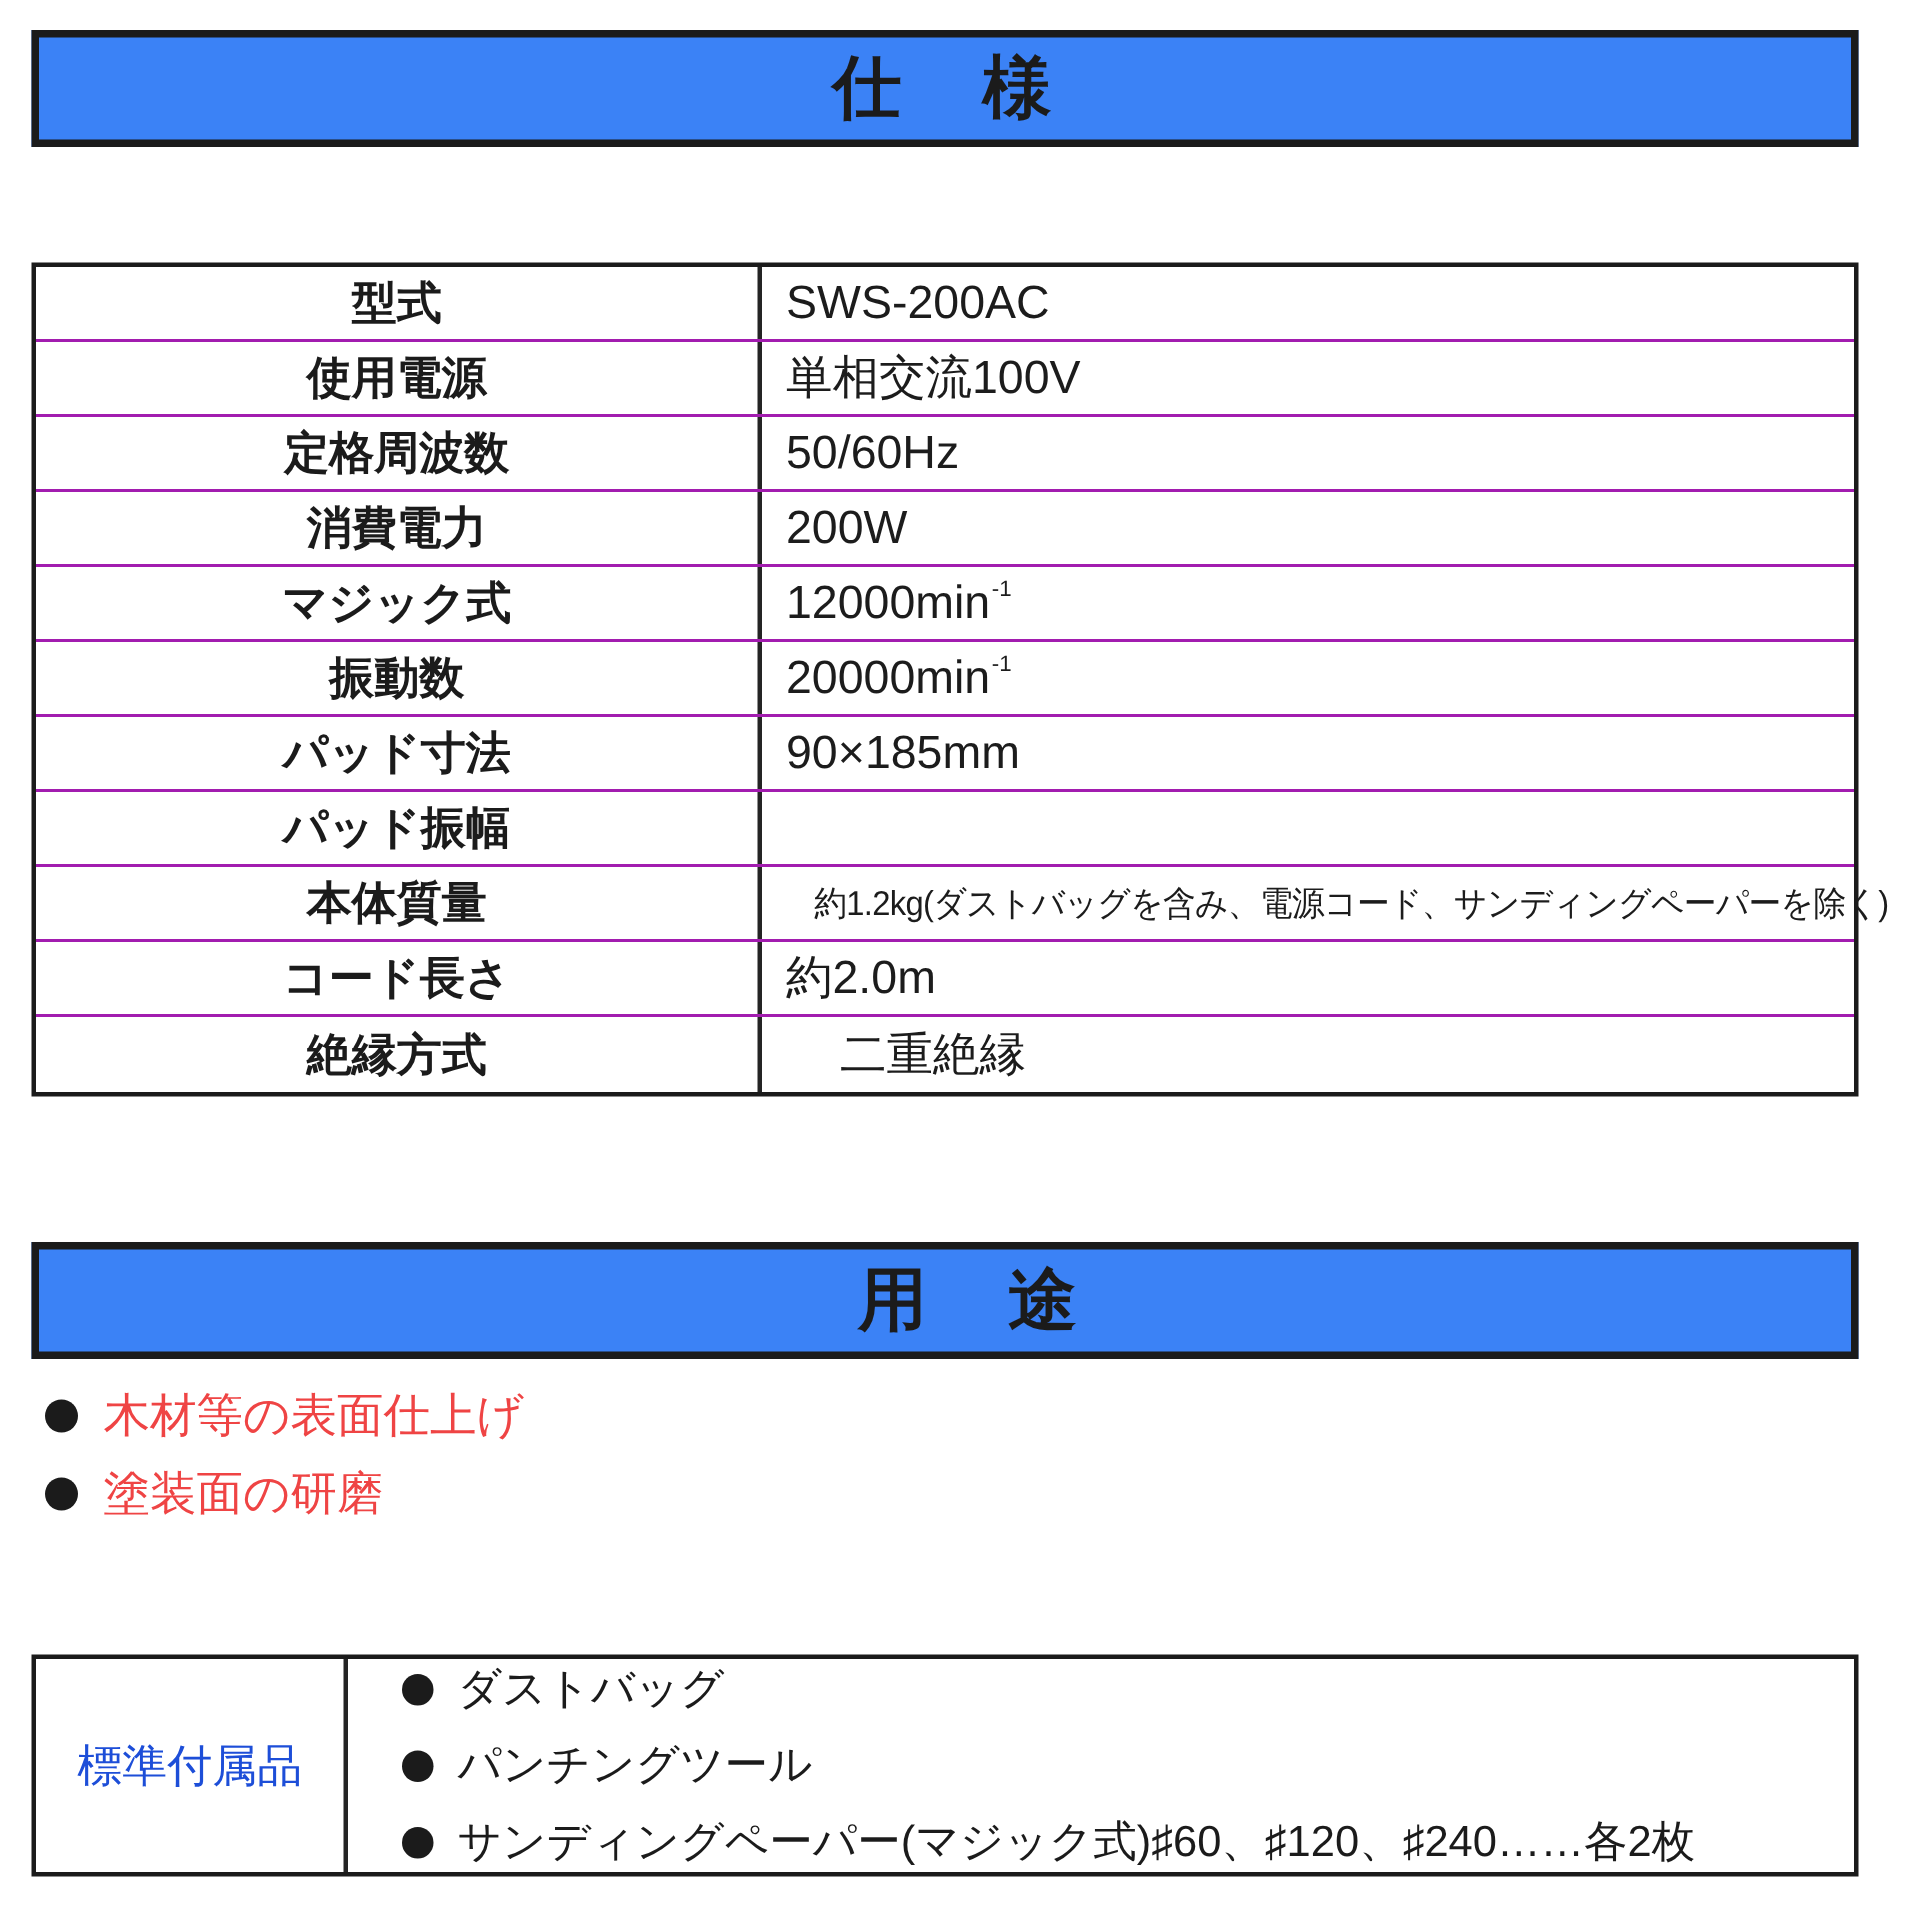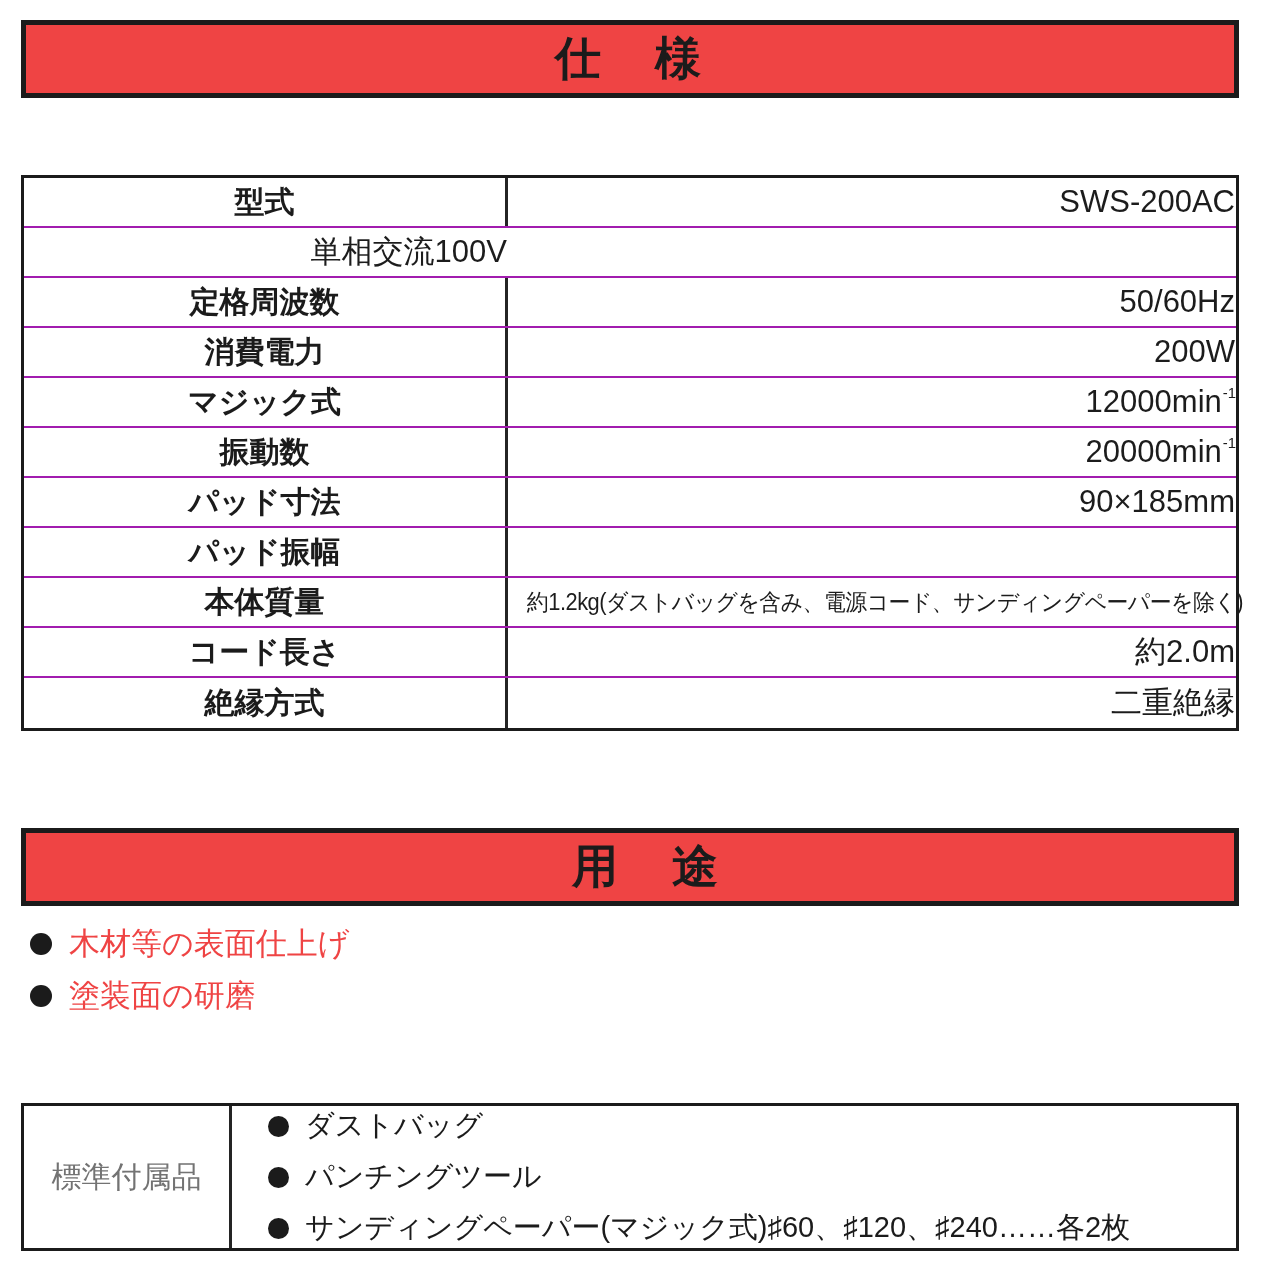--- a/index.html
+++ b/index.html
@@ -11,21 +11,21 @@
     position:relative;
     overflow:hidden;
   }
   .page { position:absolute; inset:0; background:#ffffff; }
 
   
   .title-box {
     position:absolute; left:21px; width:1218px; height:78px;
     border:5px solid #1b1b1b;
     display:flex; align-items:center; justify-content:center;
-    background:#ef4444;
+    background:#3b82f6;
   }
   .title-box .title-text {
     font-size:46px; font-weight:700; letter-spacing:4px;
     color:#1b1b1b;
   }
   #spec-title-box { top:20px; }
   #usage-title-box { top:828px;padding-left:34px; }
 
   
   .spec-table {
@@ -37,22 +37,22 @@
     height:50px;
     border-bottom:2px solid #a21caf;
   }
   .spec-row:last-child { border-bottom:none;gap:36px; }
   .spec-label {
     border-right:3px solid #242424;
     display:flex; align-items:center; justify-content:center;
     font-weight:700; font-size:30px; color:#1b1b1b;
   }
   .spec-value {
-    display:flex; align-items:center; justify-content:flex-end;
-    font-size:31px; color:#1c1c1c; white-space:nowrap;
+    display:flex; align-items:center; justify-content:flex-start;
+    font-size:31px; color:#1c1c1c; white-space:nowrap;padding-left:16px;
   }
   .spec-value sup {
     font-size:0.48em; line-height:1;
     position:relative; top:-0.55em; margin-left:1px;
   }
   .val-small {
     font-size:23px; letter-spacing:-0.5px;
     transform:scaleX(0.95); transform-origin:50% 50%;
   }
 
@@ -69,21 +69,21 @@
 
   
   .acc-table {
     position:absolute; left:21px; top:1103px; width:1218px; height:148px;
     border:3px solid #1b1b1b; background:#ffffff;
     display:grid; grid-template-columns:208px 1fr;
   }
   .acc-label {
     border-right:3px solid #242424;
     display:flex; align-items:center; justify-content:center;
-    font-size:30px; font-weight:500; color:#737373;
+    font-size:30px; font-weight:500; color:#1d4ed8;
   }
   .acc-items {
     display:flex; flex-direction:column; justify-content:center;
     padding-left:36px; row-gap:11px;
   }
   .a-item { display:flex; align-items:center; font-size:29px; color:#1b1b1b; white-space:nowrap; }
   .a-item .dot { width:21px; height:21px; flex:0 0 21px; margin-right:16px; }
 </style>
 </head>
 <body>
@@ -98,20 +98,23 @@
     <div class="spec-row">
       <div class="spec-label">
           <span>型式</span>
         </div>
       <div class="spec-value">
           <span>SWS-200AC</span>
           <sup></sup>
         </div>
     </div>
     <div class="spec-row">
+      <div class="spec-label">
+          <span>使用電源</span>
+        </div>
       <div class="spec-value">
           <span>単相交流100V</span>
           <sup></sup>
         </div>
     </div>
     <div class="spec-row">
       <div class="spec-label">
           <span>定格周波数</span>
         </div>
       <div class="spec-value">

